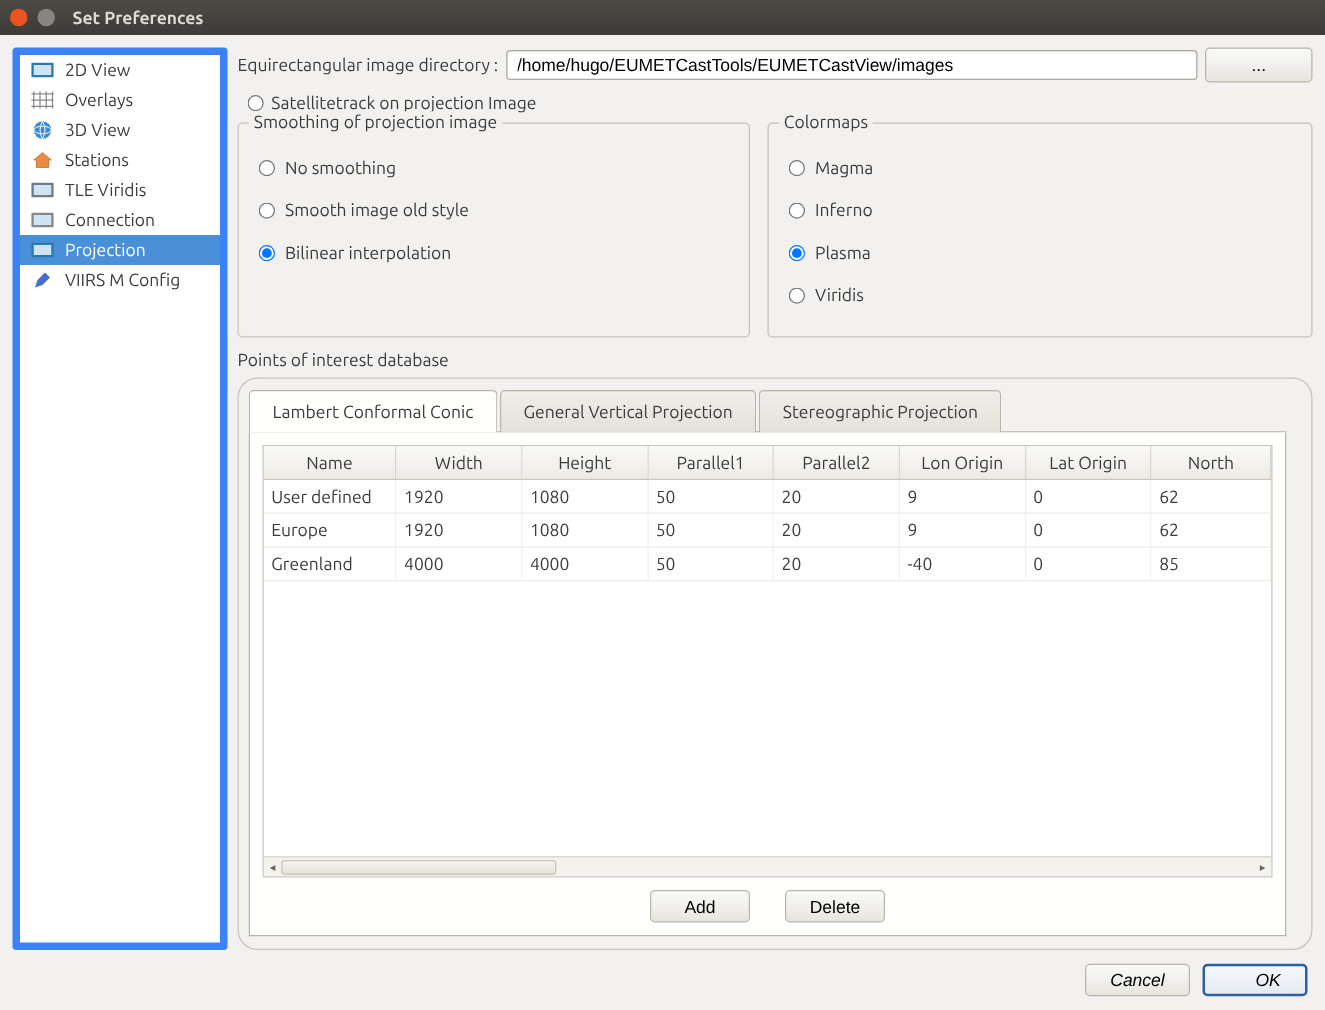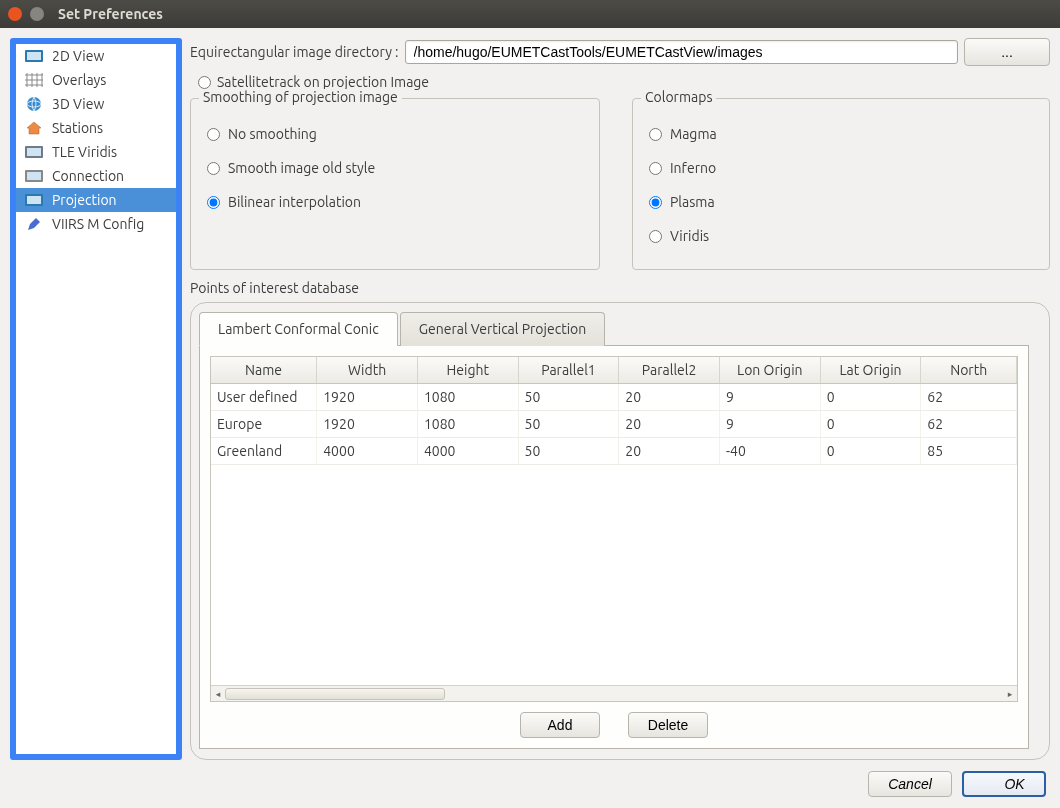--- a/index.html
+++ b/index.html
@@ -83,21 +83,21 @@
   width: 86px; height: 28px;
   background: linear-gradient(#fafaf8,#e7e5df);
   border: 1px solid #b7b4ab;
   border-radius: 4px;
   font-size: 14px;
   cursor:pointer;
 }
 .radio-row { display:flex; align-items:center; gap:6px; margin: 2px 0 2px 8px;}
 .radio-row input { margin:0; }
 .groups {
-  display: flex; gap: 32px;
+  display: flex; gap: 14px;
 }
 .groupbox {
   border: 1px solid #c6c3bd;
   border-radius: 4px;
   padding: 16px 12px 14px 12px;
   position: relative;
   background: #f2f1f0;
 }
 .groupbox .legend {
   position: absolute; top: -10px; left: 8px;
@@ -333,20 +333,21 @@
           </div>
       </div>
     </div>
 
     <div class="poi-label">Points of interest database</div>
 
     <div class="poi-box">
       <div class="tabs" id="poi-tabs">
           <div class="tab active">Lambert Conformal Conic</div>
           <div class="tab">General Vertical Projection</div>
+          <div class="tab">Stereographic Projection</div>
         </div>
       <div class="tab-body">
         <div class="table-wrap">
           <table>
             <colgroup>
               <col style="width:105px">
                 <col style="width:100px">
                 <col style="width:100px">
               <col style="width:100px">
                 <col style="width:100px">

